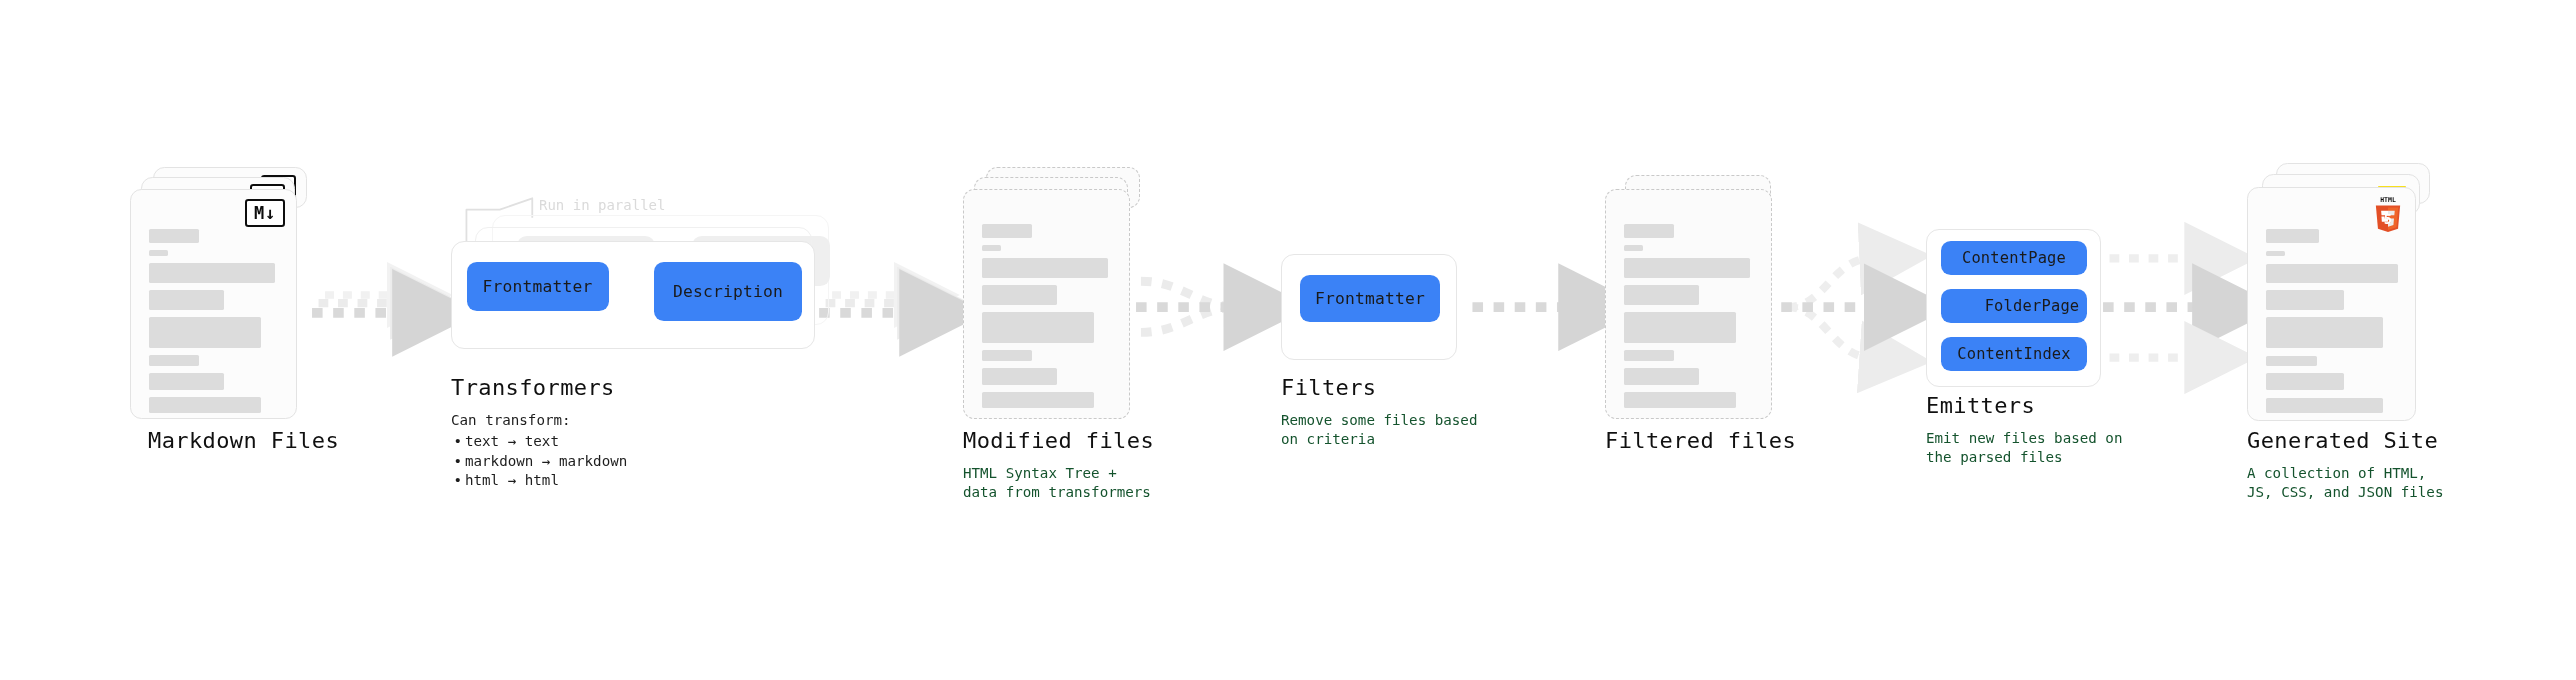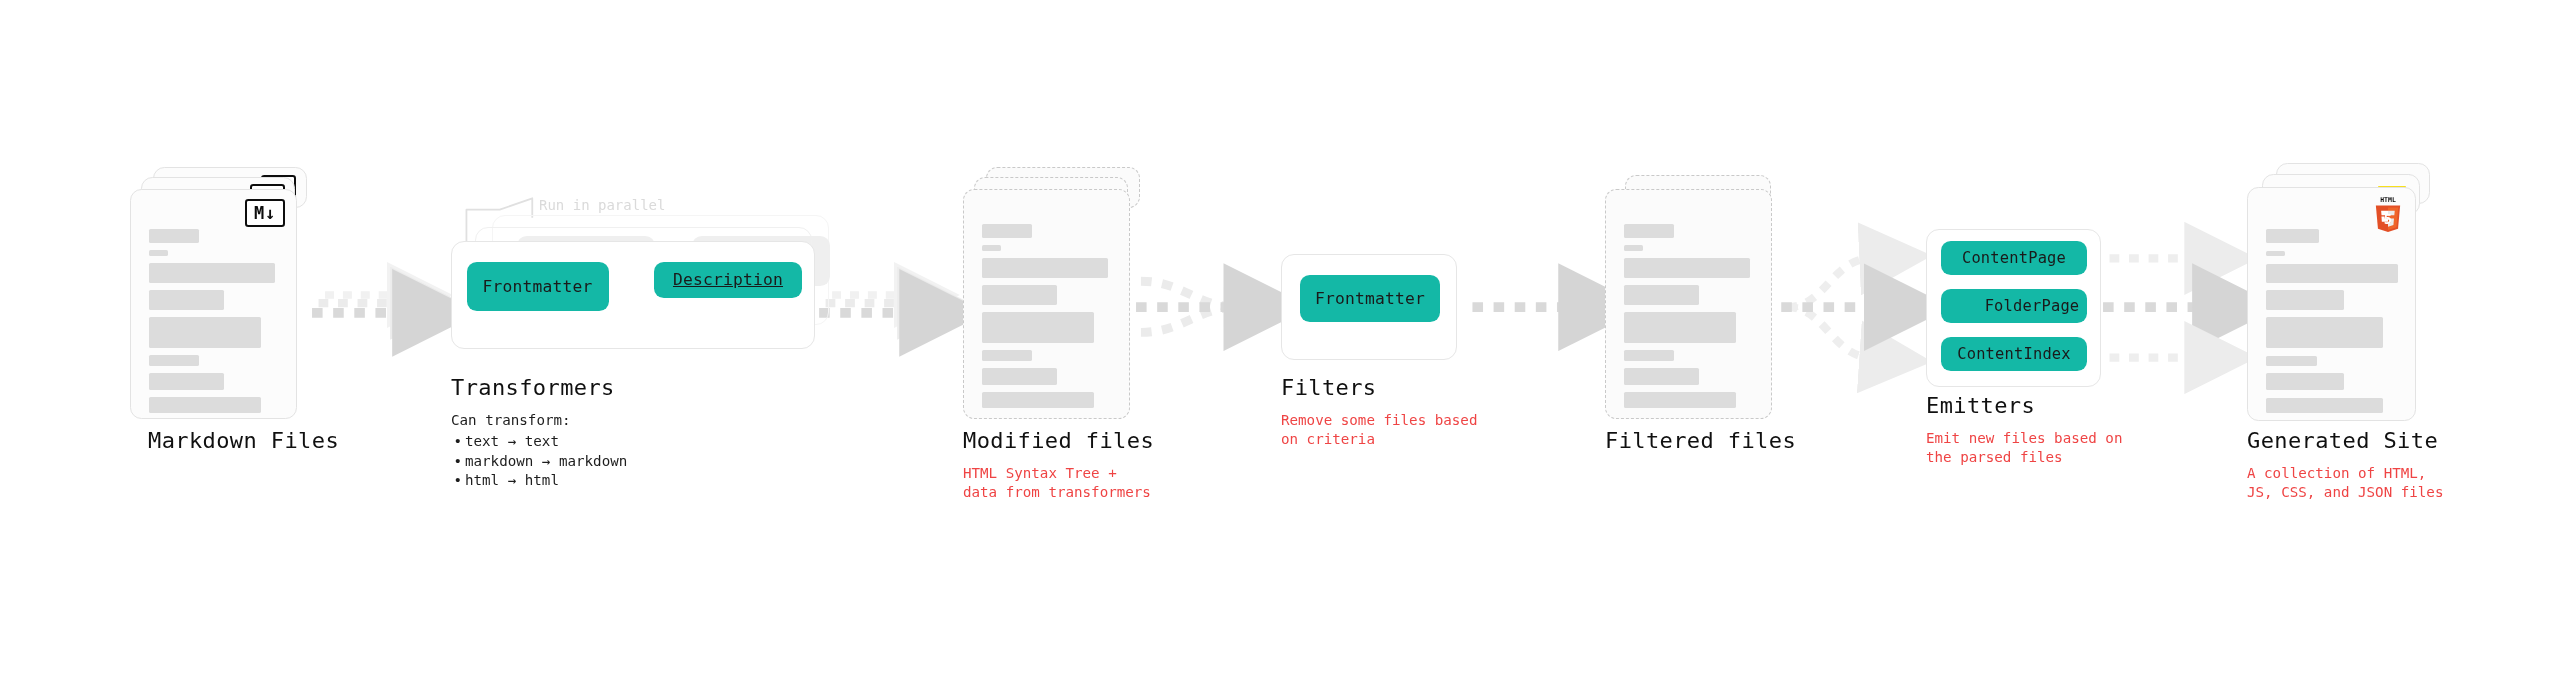--- a/index.html
+++ b/index.html
@@ -85,21 +85,21 @@
     border: 1.3px solid #e6e6e6;
     border-radius: 13px;
     background: #ffffff;
   }
   .group-box.ghost1 { border-color: #f0f0f0; background: transparent; }
   .group-box.ghost2 { border-color: #f5f5f5; background: transparent; }
 
   .chip {
     position: absolute;
     box-sizing: border-box;
-    background: #14b8a6;
+    background: #3b82f6;
     border-radius: 9.8px;
     display: flex;
     align-items: center;
     justify-content: center;
     font-size: 16.3px;
     letter-spacing: 0.2px;
     color: #1a1a1a;
     white-space: nowrap;
   }
   .chip.ghost1 { background: #e6e6e6; color: transparent; }
@@ -112,21 +112,21 @@
   }
   .caption .title {
     font-size: 22px;
     letter-spacing: 0.4px;
     color: #101010;
     line-height: 1.1;
   }
   .caption .sub {
     font-size: 14.2px;
     line-height: 1.38;
-    color: #ef4444;
+    color: #14532d;
     margin-top: 10.6px;
     white-space: pre-line;
   }
   .caption ul {
     margin: 1.6px 0 0 0;
     padding-left: 14px;
     list-style: none;
   }
   .caption ul li {
     font-size: 14.2px;
@@ -269,21 +269,21 @@
       <div class="group-box ghost2" style="left:41px; top:0px; width:337px; height:110px;">
         <div class="chip ghost2" style="left:24.4px; top:20.3px; width:138px; height:50px;">x</div>
         <div class="chip ghost2" style="left:199px; top:20.3px; width:138px; height:50px;">x</div>
       </div>
       <div class="group-box ghost1" style="left:24.4px; top:12.2px; width:337px; height:112px;">
         <div class="chip ghost1" style="left:20.3px; top:21px; width:138px; height:50px;">x</div>
         <div class="chip ghost1" style="left:195px; top:21px; width:138px; height:50px;">x</div>
       </div>
       <div class="group-box" style="left:0px; top:26px; width:364px; height:108px;">
         <div class="chip" style="left:14.6px; top:19.5px; width:142px; height:49px;">Frontmatter</div>
-        <div class="chip" style="left:202px; top:19.5px; width:148px; height:36px;text-decoration:underline;">Description</div>
+        <div class="chip" style="left:202px; top:19.5px; width:148px; height:59px;">Description</div>
       </div>
     </div>
   </div>
   <div class="parallel-label" style="left:539px; top:197px;">Run in parallel</div>
 
   <div class="caption" style="left:451px; top:376px;">
     <div class="title">Transformers</div>
     <div class="sub-head">Can transform:</div>
     <ul>
       <li>text → text</li>

